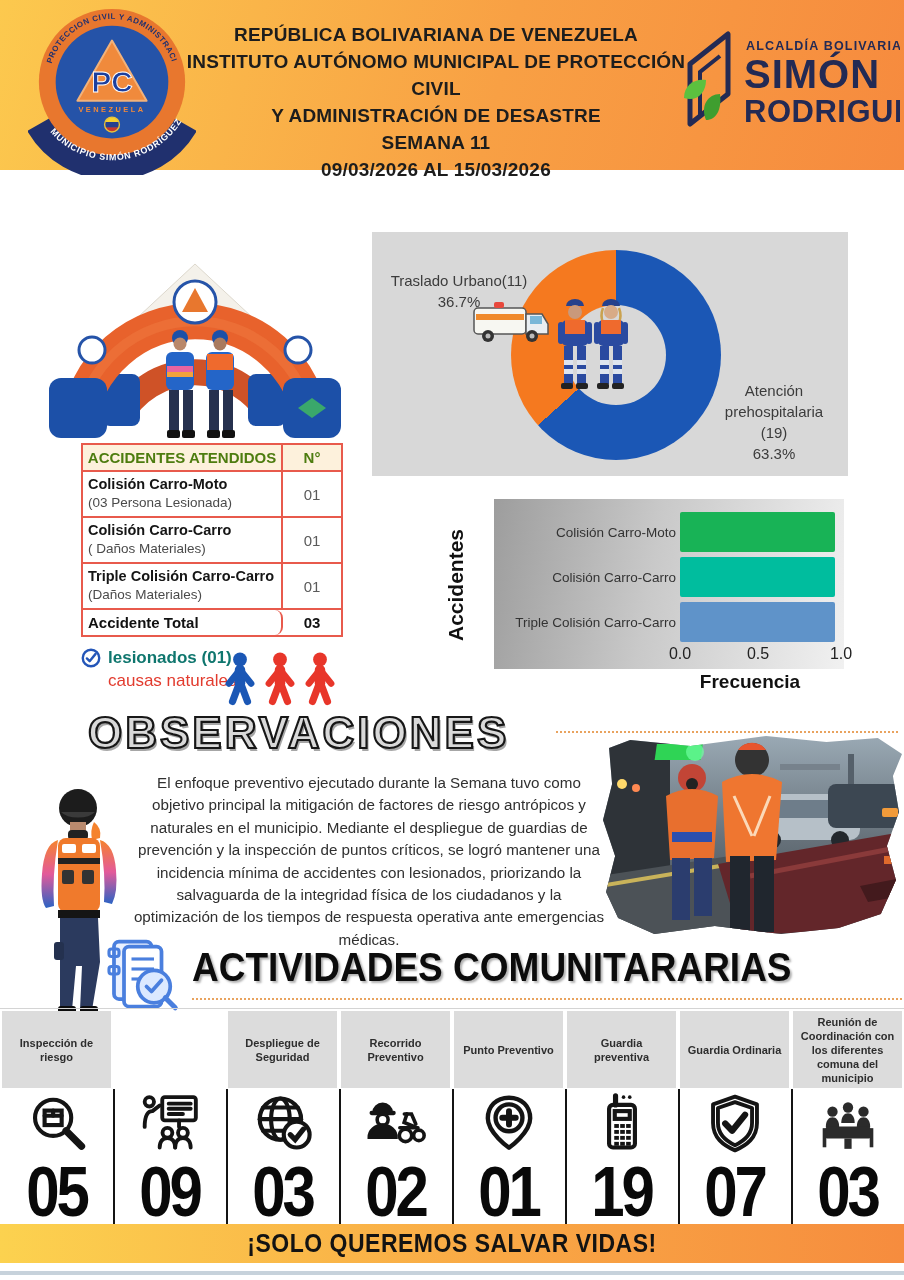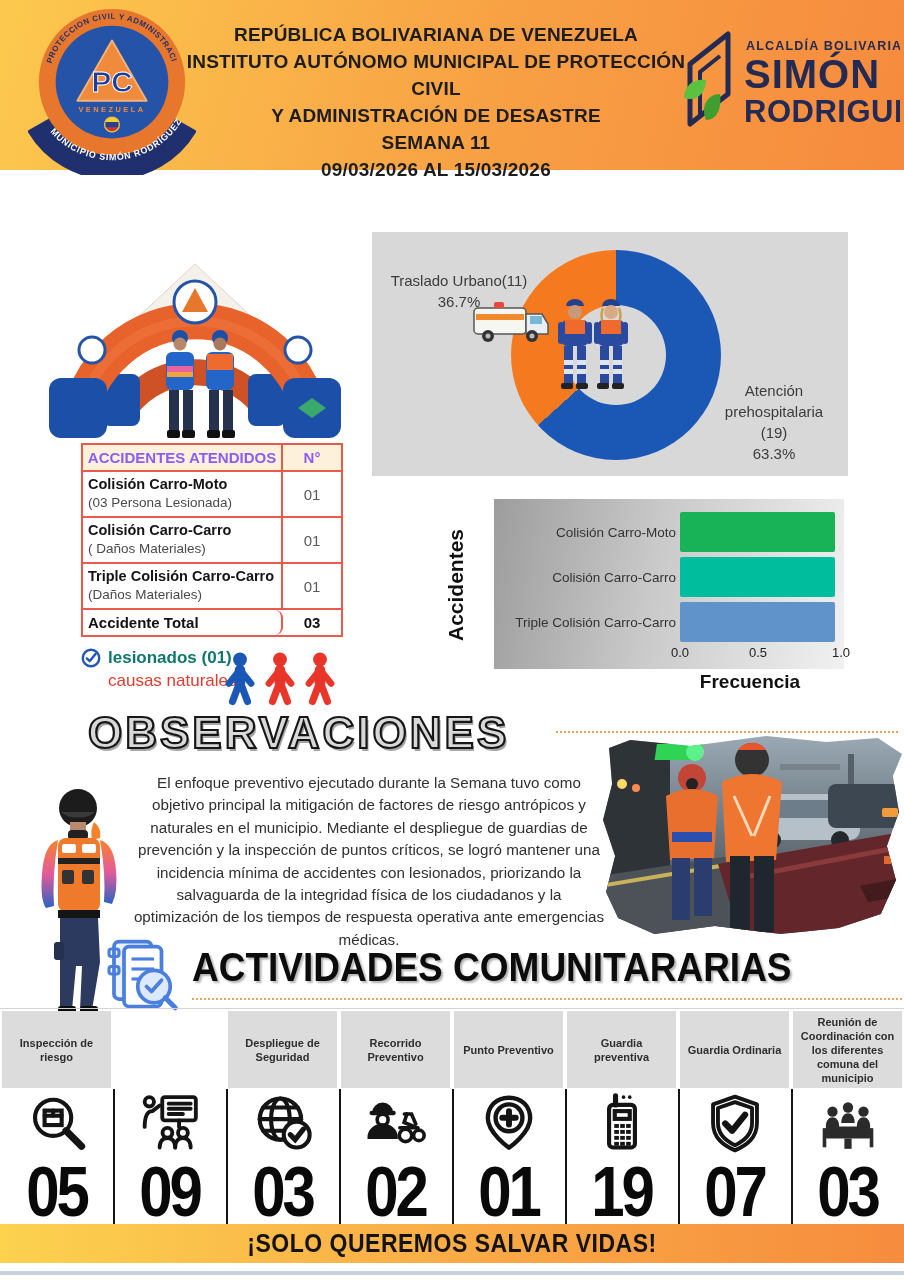--- a/index.html
+++ b/index.html
@@ -25,21 +25,21 @@
   .pie-label { position:absolute; font-size:15px; color:#3c3c3c; line-height:21px; text-align:center; }
   .pie-label-left { left:2px; top:38px; width:170px; }
   .pie-label-right { left:332px; top:148px; width:140px; }
 
   
   .acc-table { position:absolute; left:81px; top:443px; width:262px; border:2px solid #e85a4c; background:#fff; }
   .acc-row { display:flex; border-top:2px solid #e85a4c; }
   .acc-row.first { border-top:none; }
   .acc-c1 { width:200px; border-right:2px solid #e85a4c; padding:3px 5px 4px 5px; }
   .acc-c2 { width:58px; display:flex; align-items:center; justify-content:center; font-size:15px; color:#5a5a5a; }
-  .acc-head .acc-c1, .acc-head .acc-c2 { background:#fdf1dc; font-weight:bold; color:#8b5cf6;
+  .acc-head .acc-c1, .acc-head .acc-c2 { background:#fdf1dc; font-weight:bold; color:#4d7c0f;
     font-size:15px; display:flex; align-items:center; justify-content:center; padding:4px 2px; }
   .acc-title { font-weight:bold; font-size:14.5px; color:#151515; line-height:19px; }
   .acc-sub { font-size:13.5px; color:#4a4a4a; line-height:18px; }
   .acc-total .acc-c1 { font-weight:bold; font-size:15px; color:#111; padding:4px 5px;border-radius:8px; }
   .acc-total .acc-c2 { font-weight:bold; color:#111; }
 
   
   .legend { position:absolute; left:80px; top:645px; width:260px; }
   .leg-row { display:flex; align-items:center; gap:6px; height:25px; }
   .leg-label { font-weight:bold; font-size:17px; color:#0f766e; }
@@ -51,21 +51,21 @@
     writing-mode:vertical-rl; transform:rotate(180deg); text-align:center;
     font-weight:bold; font-size:21px; color:#111; }
   .bar-panel { position:absolute; left:494px; top:499px; width:350px; height:170px;
     background:linear-gradient(100deg,#9d9d9d 0%,#c9c9c9 45%,#f1f1f1 100%); }
   .bar-row { position:absolute; left:0; height:40px; width:100%; }
   .bar-cat { position:absolute; right:168px; top:0; height:40px; display:flex; align-items:center;
     justify-content:flex-end; font-size:13.5px; color:#333; white-space:nowrap; }
   .bar-track { position:absolute; left:186px; top:0; width:155px; height:40px; }
   .bar-fill { height:100%; border-radius:2px; }
   .bar-ticks { position:absolute; left:0; top:146px; width:100%; height:20px; }
-  .bar-tick { position:absolute; transform:translateX(-50%); font-size:13px; color:#222; }
+  .bar-tick { position:absolute; transform:translateX(-50%); font-size:16px; color:#222; }
   .bar-xlabel { position:absolute; left:600px; top:671px; width:300px; text-align:center;
     font-weight:bold; font-size:19px; color:#111; }
 
   
   .obs-title { position:absolute; left:88px; top:708px; font-size:44px; font-weight:bold;
     letter-spacing:3px; color:#d9d9d9; -webkit-text-stroke:2.2px #171717;
     text-shadow:2px 3px 0 rgba(0,0,0,.35); }
   .dotted { position:absolute; border-top:2px dotted #e9a35f; }
   .obs-dot { left:556px; top:731px; width:342px; }
   .obs-body { position:absolute; left:133px; top:772px; width:472px; text-align:center;

